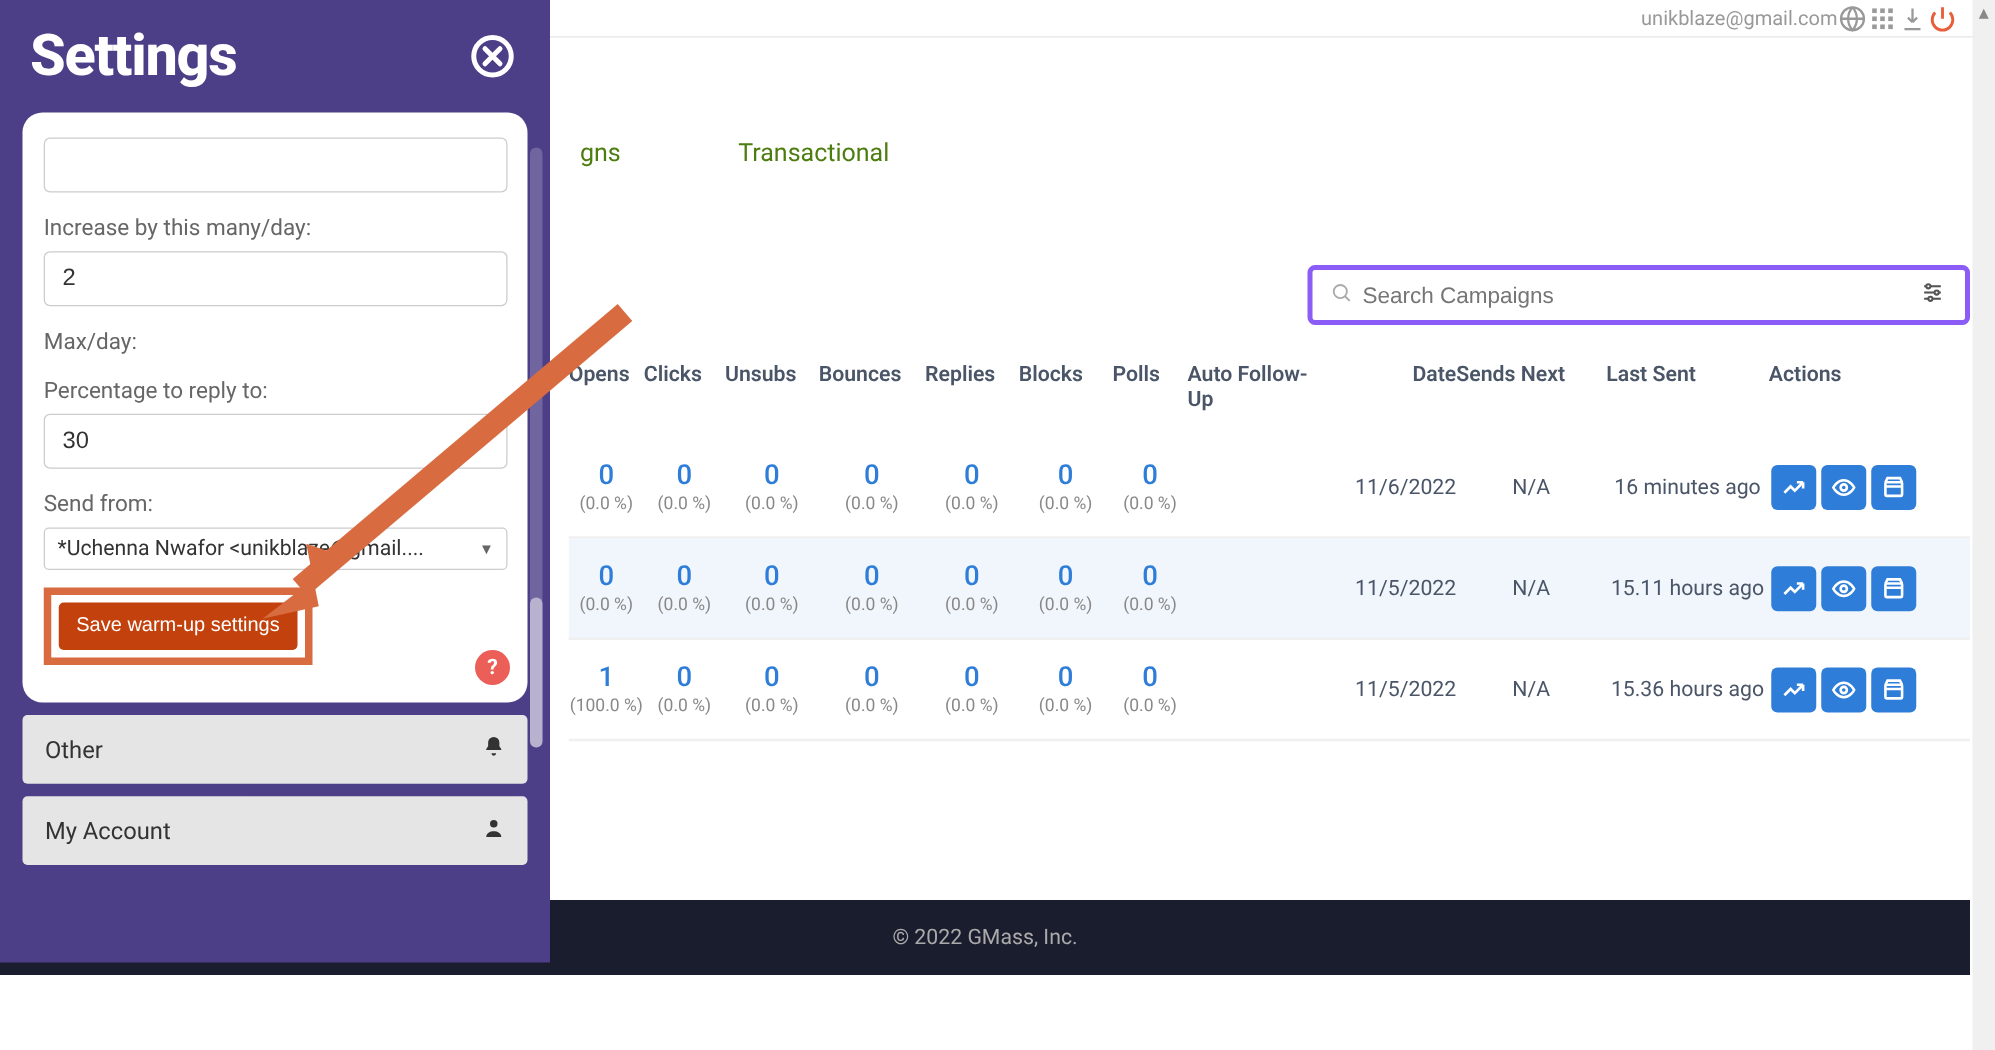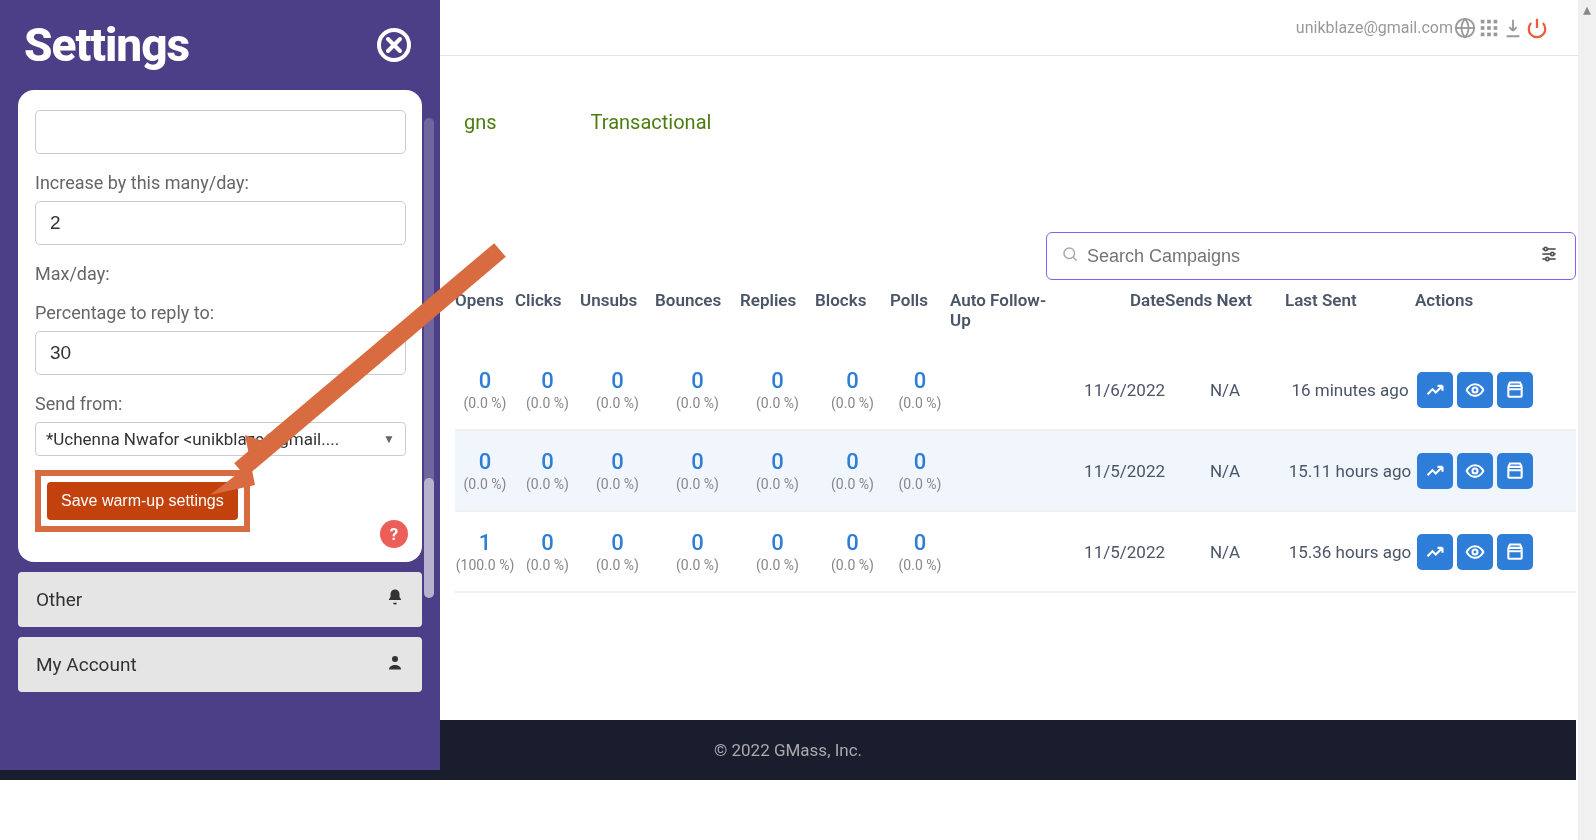--- a/index.html
+++ b/index.html
@@ -1,29 +1,29 @@
 <!DOCTYPE html>
 <html><head>
   <meta charset="utf-8">
   <style>
     * { box-sizing: border-box; margin: 0; padding: 0; }
     body { font-family: -apple-system, BlinkMacSystemFont, 'Segoe UI', Roboto, sans-serif; background: #f5f5f5; width: 1596px; height: 840px; overflow: hidden; position: relative; }
     
     .main-container { position: absolute; left: 0; top: 0; width: 1596px; height: 840px; background: #fff; }
     
-    .topbar { position: absolute; top: 0; right: 0; height: 56px; width: 100%; background: #fff; border-bottom: 1px solid #e5e5e5; display: flex; justify-content: flex-end; align-items: center; padding-right: 47px; }
+    .topbar { position: absolute; top: 0; right: 0; height: 30px; width: 100%; background: #fff; border-bottom: 1px solid #e5e5e5; display: flex; justify-content: flex-end; align-items: center; padding-right: 30px; }
     .topbar-email { color: #999; font-size: 16px; }
     .topbar-icon { width: 24px; height: 24px; color: #999; display: flex; align-items: center; justify-content: center; }
     .topbar-icon:last-child { color: #e85d3a; }
 
     .tabbar { position: absolute; left: 440px; top: 90px; display: flex; gap: 70px; font-size: 20px; }
     .tab { color: #4d7c0f; padding: 20px 0; cursor: pointer; margin-left: 24px; }
 
     .search-row { position: absolute; right: 20px; top: 212px; display: flex; align-items: center; }
-    .search-box { width: 530px; height: 48px; border: 1px solid #8b5cf6; border-radius: 6px; display: flex; align-items: center; padding: 0 14px; background: #fff; margin-top: 20px; }
+    .search-box { width: 530px; height: 48px; border: 4px solid #8b5cf6; border-radius: 6px; display: flex; align-items: center; padding: 0 14px; background: #fff; }
     .search-icon-s { color: #aaa; margin-right: 8px; }
     .search-input { border: none; outline: none; font-size: 18px; color: #999; flex: 1; }
     .filter-icon { margin-left: 12px; width: 22px; }
 
     .table { position: absolute; left: 455px; top: 280px; right: 20px; }
     .thead { display: grid; grid-template-columns: 60px 65px 75px 85px 75px 75px 60px 105px 110px 120px 130px 120px; gap: 0; padding: 10px 0 20px 0; font-weight: 600; color: #4a5568; font-size: 17px; text-align: center; }
     .thead div { text-align: left; }
     .trow { display: grid; grid-template-columns: 60px 65px 75px 85px 75px 75px 60px 105px 110px 120px 130px 120px; align-items: center; padding: 18px 0; border-bottom: 2px solid #f0f0f0; background: #f4f8fd; }
     .trow:nth-child(odd) { background: #fff; }
     .trow:nth-child(2) { background: #f1f6fc; }

